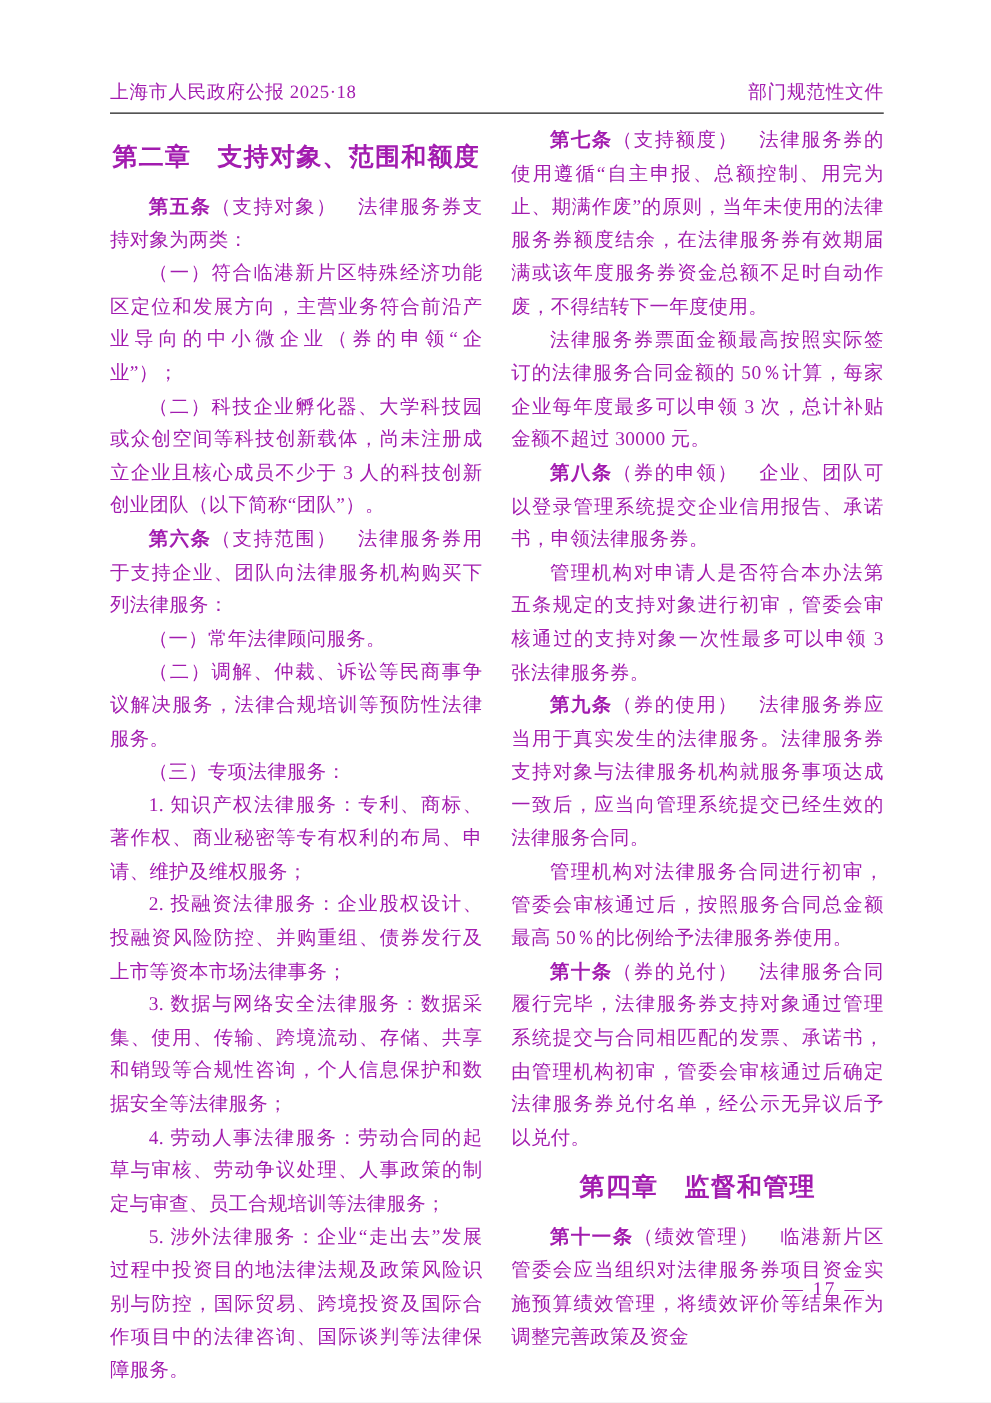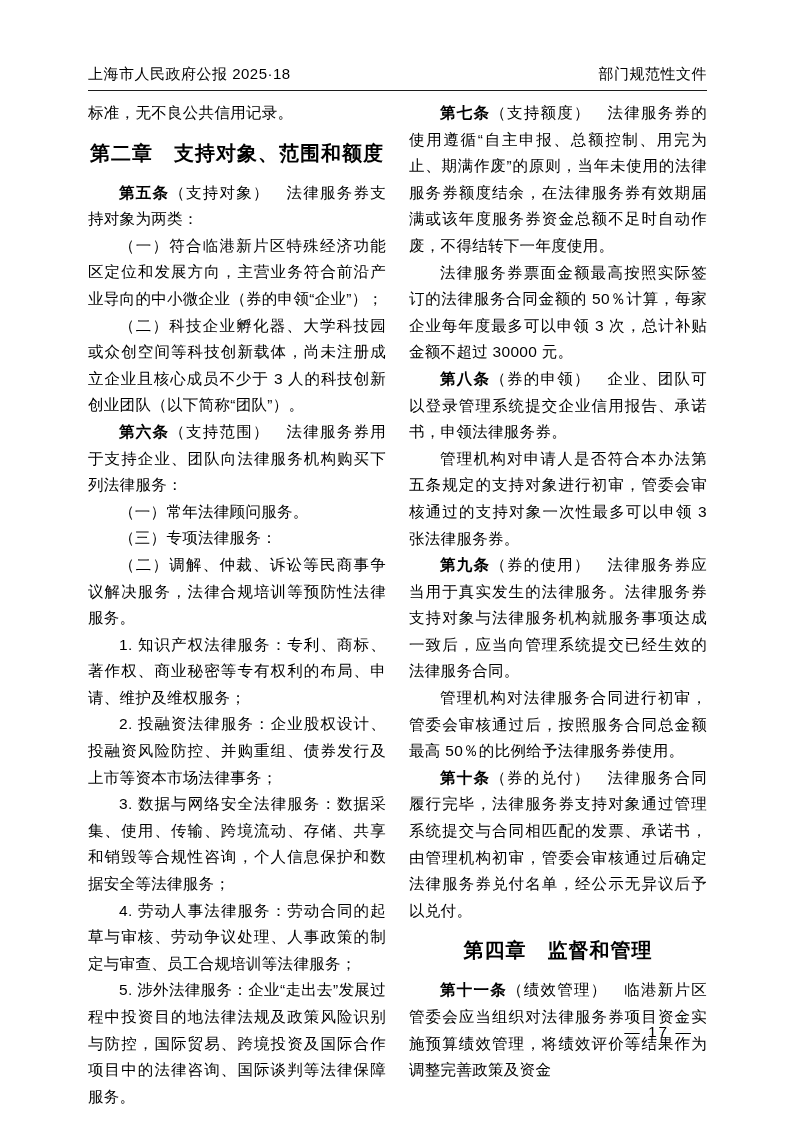--- a/index.html
+++ b/index.html
@@ -6,22 +6,22 @@
     margin: 0;
     padding: 0;
     background: #e9e9e9;
   }
   .page {
     position: relative;
     width: 793px;
     height: 1122px;
     margin: 0 auto;
     background: #ffffff;
-    color: #000000;
-    font-family: Liberation Sans, sans-serif;
+    color: #a21caf;
+    font-family: Liberation Serif, serif;
     overflow: hidden;
   }
   .running-header {
     position: absolute;
     left: 88px;
     top: 64px;
     width: 619px;
     display: flex;
     justify-content: space-between;
     font-size: 15px;
@@ -89,29 +89,28 @@
 
   <div class="running-header">
     <span>上海市人民政府公报 2025·18</span>
     <span>部门规范性文件</span>
   </div>
   <hr class="header-rule">
 
   <div class="columns">
 
     <div class="col">
-      <p class="para cont"><span>标准，无不良公共信用记录。</span></p>
       <h2 class="chapter">第二章　支持对象、范围和额度</h2>
       <p class="para"><b class="lbl">第五条</b><span>（支持对象）　法律服务券支持对象为两类：</span></p>
       <p class="para"><span>（一）符合临港新片区特殊经济功能区定位和发展方向，主营业务符合前沿产业导向的中小微企业（券的申领“企业”）；</span></p>
       <p class="para"><span>（二）科技企业孵化器、大学科技园或众创空间等科技创新载体，尚未注册成立企业且核心成员不少于 3 人的科技创新创业团队（以下简称“团队”）。</span></p>
       <p class="para"><b class="lbl">第六条</b><span>（支持范围）　法律服务券用于支持企业、团队向法律服务机构购买下列法律服务：</span></p>
       <p class="para"><span>（一）常年法律顾问服务。</span></p>
+      <p class="para"><span>（二）调解、仲裁、诉讼等民商事争议解决服务，法律合规培训等预防性法律服务。</span></p>
       <p class="para"><span>（三）专项法律服务：</span></p>
-      <p class="para"><span>（二）调解、仲裁、诉讼等民商事争议解决服务，法律合规培训等预防性法律服务。</span></p>
       <p class="para"><span>1. 知识产权法律服务：专利、商标、著作权、商业秘密等专有权利的布局、申请、维护及维权服务；</span></p>
       <p class="para"><span>2. 投融资法律服务：企业股权设计、投融资风险防控、并购重组、债券发行及上市等资本市场法律事务；</span></p>
       <p class="para"><span>3. 数据与网络安全法律服务：数据采集、使用、传输、跨境流动、存储、共享和销毁等合规性咨询，个人信息保护和数据安全等法律服务；</span></p>
       <p class="para"><span>4. 劳动人事法律服务：劳动合同的起草与审核、劳动争议处理、人事政策的制定与审查、员工合规培训等法律服务；</span></p>
       <p class="para"><span>5. 涉外法律服务：企业“走出去”发展过程中投资目的地法律法规及政策风险识别与防控，国际贸易、跨境投资及国际合作项目中的法律咨询、国际谈判等法律保障服务。</span></p>
     </div>
 
     <div class="col">
       <p class="para"><b class="lbl">第七条</b><span>（支持额度）　法律服务券的使用遵循“自主申报、总额控制、用完为止、期满作废”的原则，当年未使用的法律服务券额度结余，在法律服务券有效期届满或该年度服务券资金总额不足时自动作废，不得结转下一年度使用。</span></p>
       <p class="para"><span>法律服务券票面金额最高按照实际签订的法律服务合同金额的 50％计算，每家企业每年度最多可以申领 3 次，总计补贴金额不超过 30000 元。</span></p>

